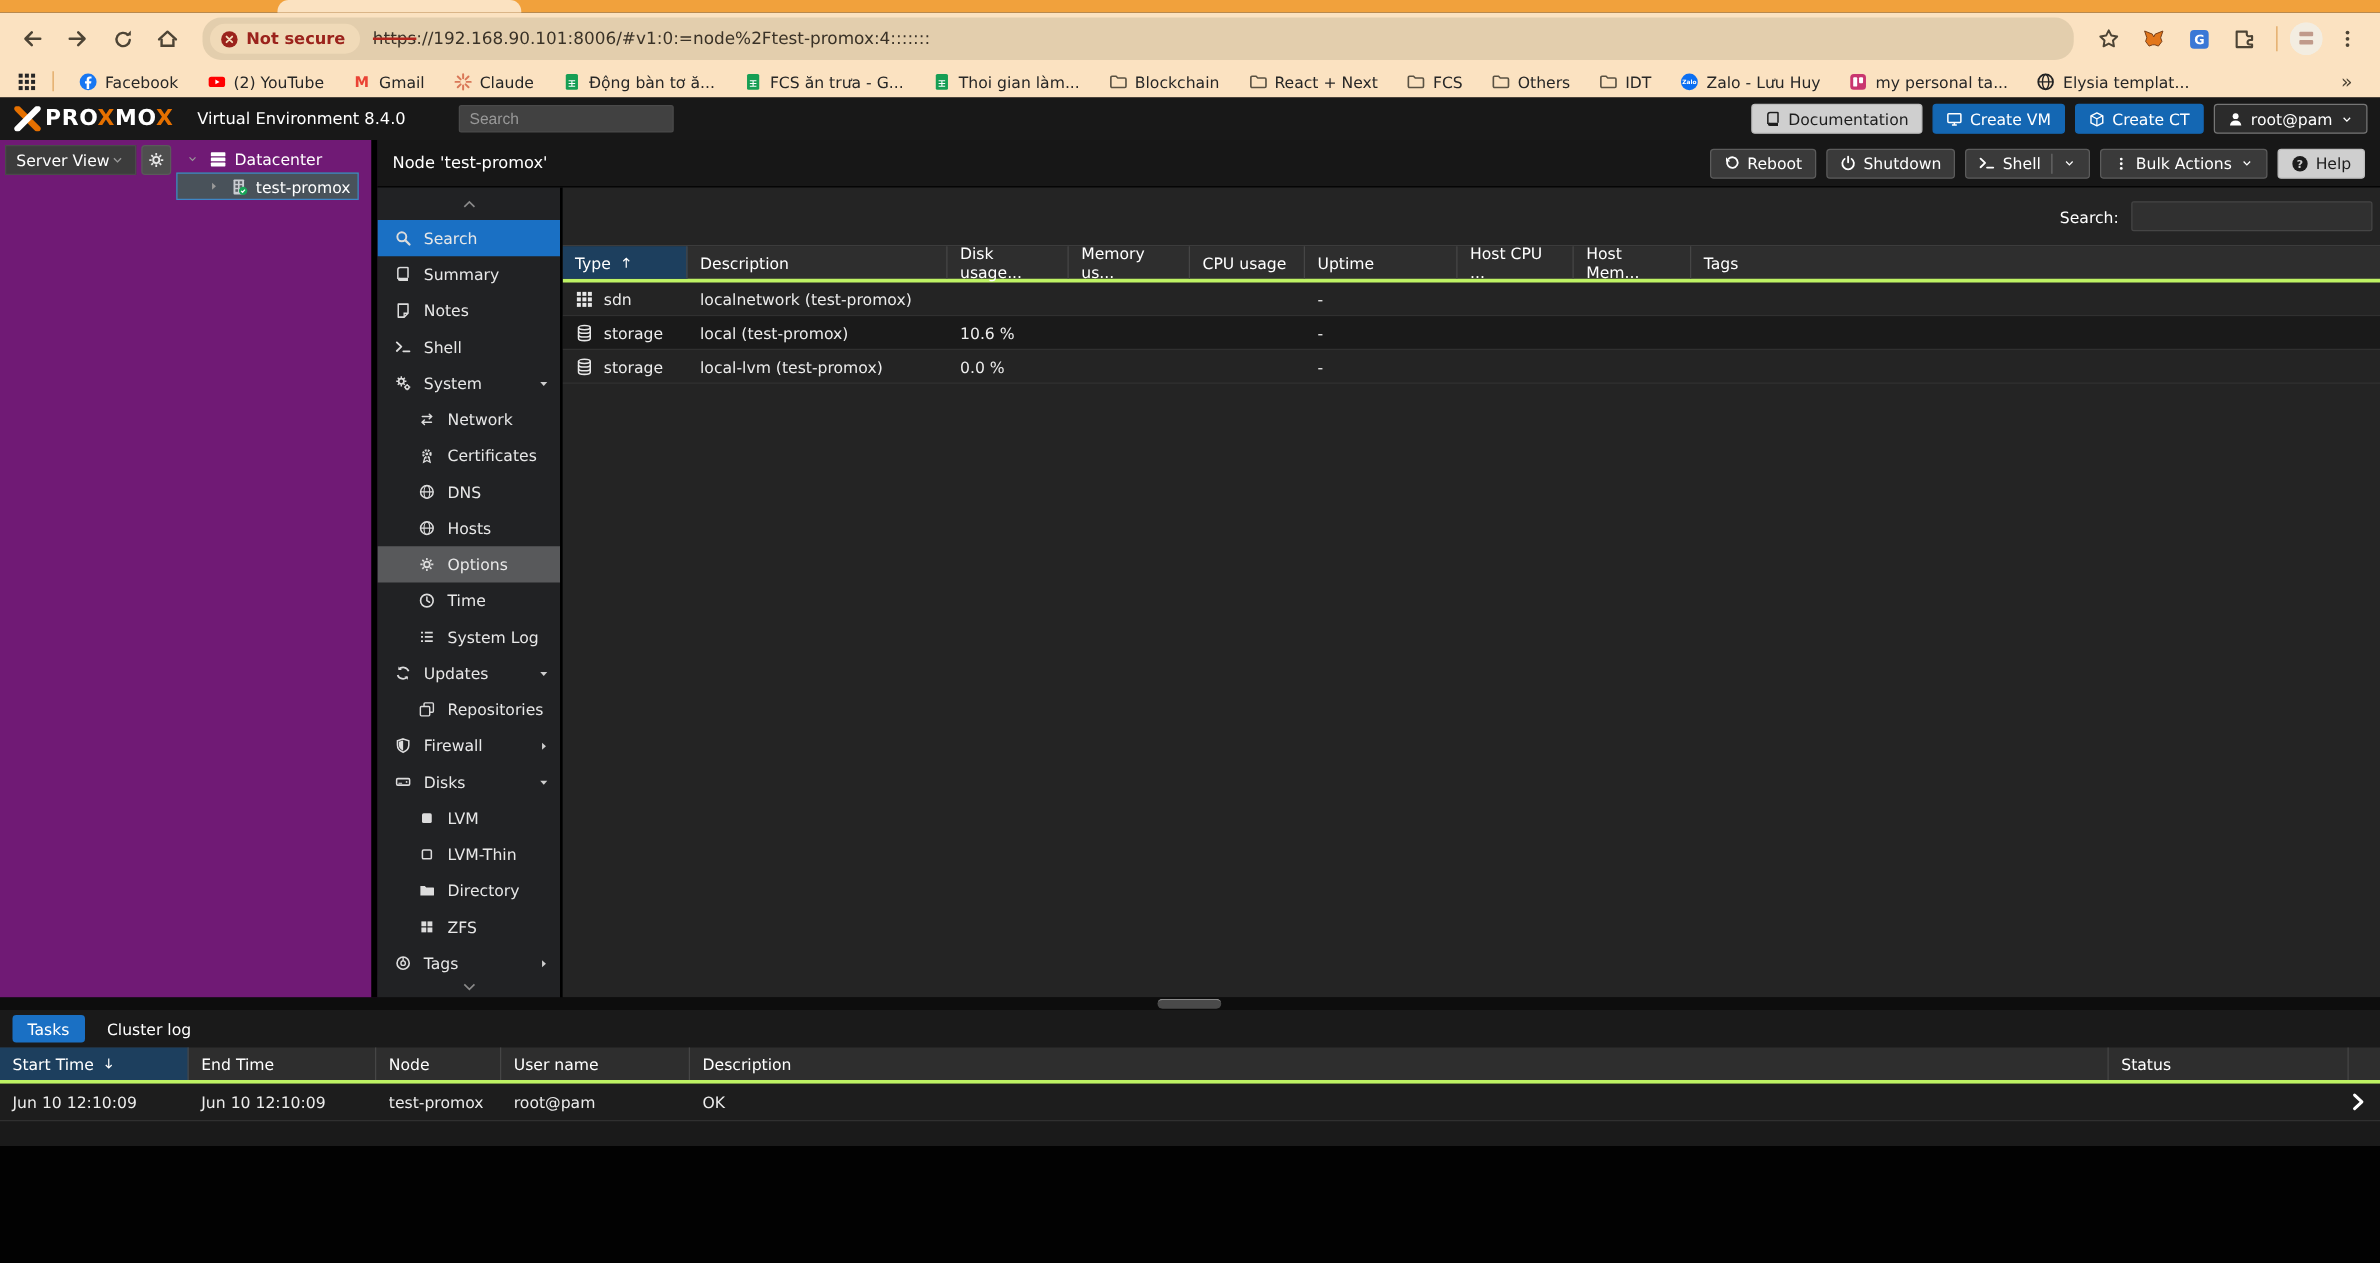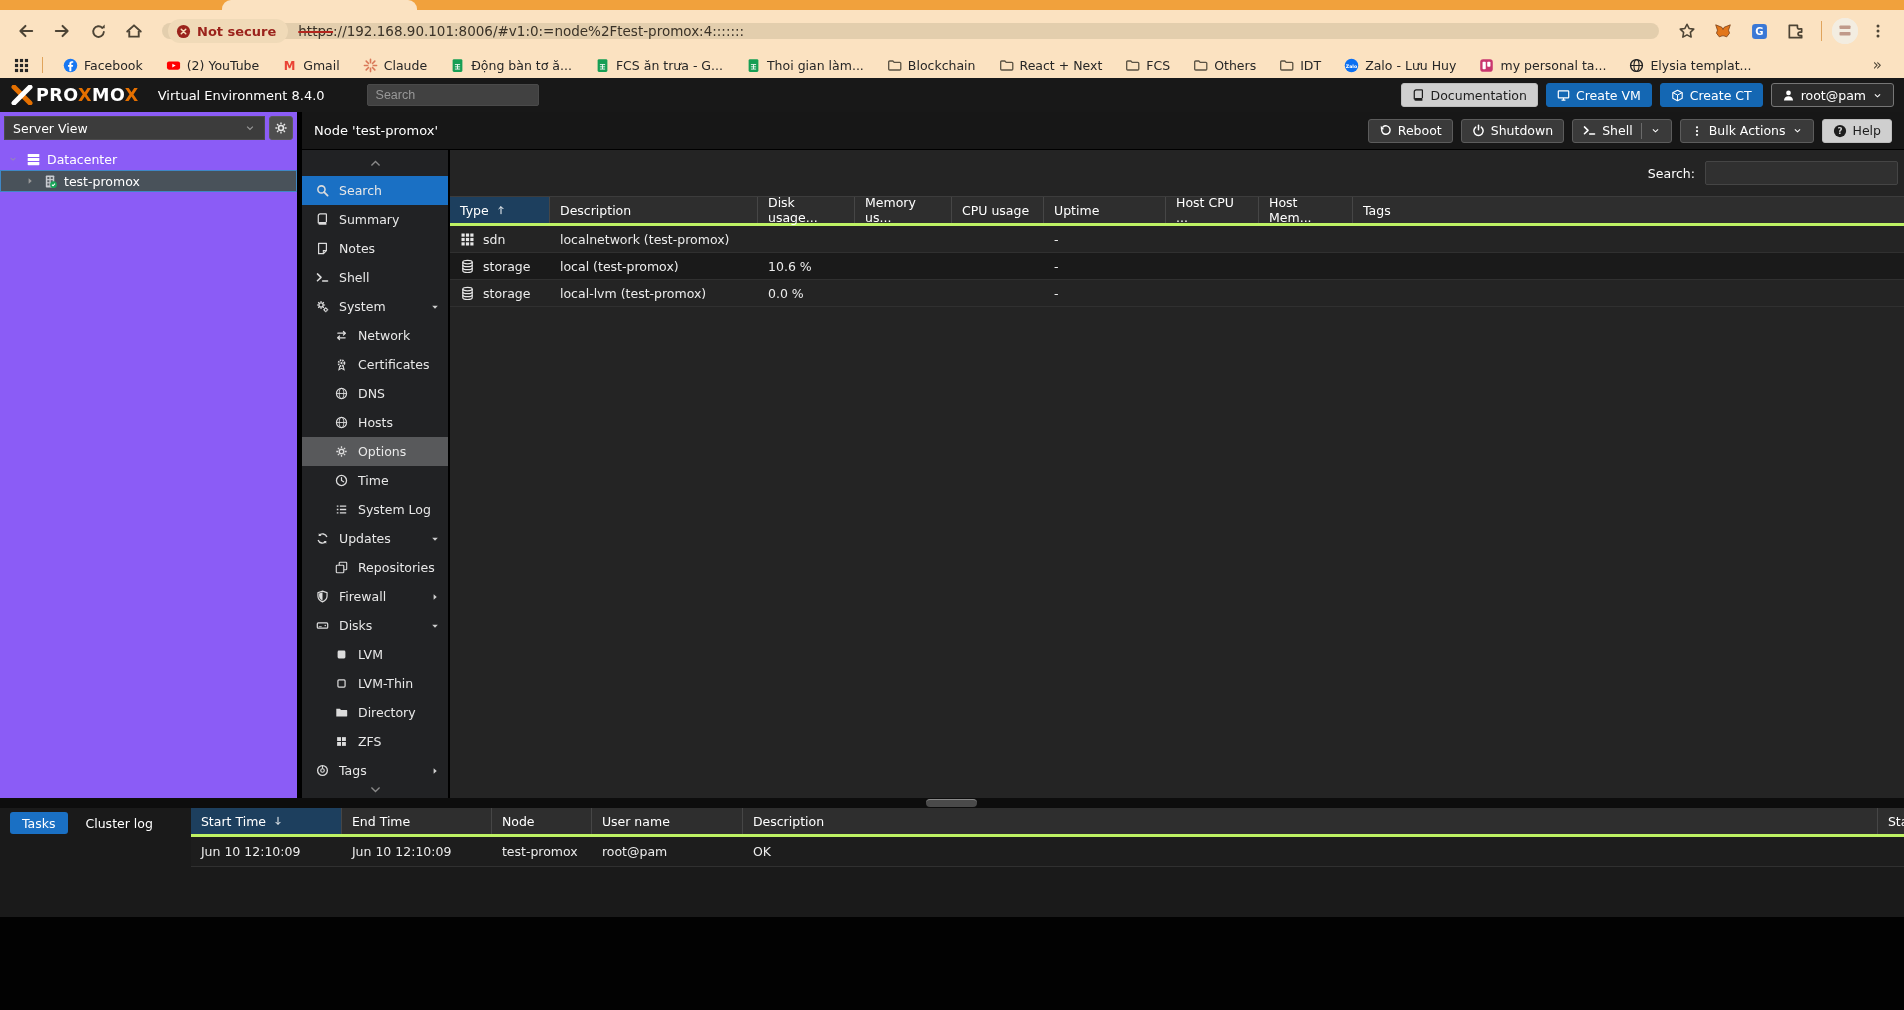--- a/index.html
+++ b/index.html
@@ -4,21 +4,21 @@
 <style>
   * { box-sizing: border-box; margin: 0; padding: 0; }
   html,body { width:1904px; height:1010px; overflow:hidden; background:#000; font-family:"DejaVu Sans","Liberation Sans",sans-serif; }
   .screen { width:1904px; height:1010px; display:flex; flex-direction:column; }
 
   
   .tabstrip { height:10px; background:#f1a13c; position:relative; flex:none; }
   .activetab { position:absolute; left:222px; width:195px; height:10px; background:#fbe2c1; border-radius:9px 9px 0 0; }
   .toolbar { height:42px; background:#fbe2c1; flex:none; display:flex; align-items:center; padding:0 10px; gap:4px; color:#4d4435; }
   .tbtn { width:32px; height:32px; border-radius:50%; display:flex; align-items:center; justify-content:center; flex:none; color:#4d4435; }
-  .urlbar { flex:1; height:16px; background:#e3cead; border-radius:15px; margin:0 8px; display:flex; align-items:center; padding:0 6px; min-width:0; }
+  .urlbar { flex:1; height:34px; background:#e3cead; border-radius:15px; margin:0 8px; display:flex; align-items:center; padding:0 6px; min-width:0; }
   .chip { height:24px; display:flex; align-items:center; gap:6px; padding:0 12px 0 8px; border-radius:12px; background:#f0dab8; color:#9b231c; font-weight:bold; font-size:13px; flex:none; }
   .urltext { font-size:13.5px; color:#3a3227; white-space:nowrap; overflow:hidden; margin-left:10px; }
   .urltext s { text-decoration:line-through; text-decoration-color:#b3261e; text-decoration-thickness:2px; color:#3a3227; }
   .toolbar .sep { width:1px; height:20px; background:#e0a45c; margin:0 6px; flex:none; }
   .avatar { width:26px; height:26px; border-radius:50%; background:#f3ede1; flex:none; display:flex; align-items:center; justify-content:center; }
   .bookmarks { height:26px; background:#fbe2c1; flex:none; display:flex; align-items:center; padding:0 14px; gap:9px; font-size:12.5px; color:#262626; }
   .bm-item { display:flex; align-items:center; gap:6px; padding:2px 7px; border-radius:6px; white-space:nowrap; flex:none; }
   .bm-sep { width:1px; height:16px; background:#e0a45c; margin:0 4px; flex:none; }
   .bm-more { margin-left:auto; font-size:15px; color:#4d4435; padding:0 8px; }
 
@@ -33,21 +33,21 @@
   .hdr-right { margin-left:auto; display:flex; align-items:center; gap:8px; }
   .btn { height:24px; display:flex; align-items:center; gap:6px; padding:0 10px; border-radius:3px; font-size:12.5px; white-space:nowrap; border:1px solid transparent; }
   .btn-light { background:#cfcfcf; color:#1d1d1d; border-color:#bdbdbd; }
   .btn-blue { background:#1467b3; color:#fff; border-color:#1467b3; }
   .btn-dark { background:#2b2b2b; color:#fff; border-color:#767676; }
   .btn-grey { background:#3a3a3a; color:#fff; border-color:#5c5c5c;justify-content:flex-end; }
   .btn .vline { width:1px; height:16px; background:#6a6a6a; margin:0 2px; }
 
   
   .pvebody { height:686px; flex:none; display:flex; background:#000; }
-  .treepanel { width:302px; flex:none; background:#8b5cf6; border-right:5px solid #000; display:flex; flex-direction:column; }
+  .treepanel { width:302px; flex:none; background:#701a75; border-right:5px solid #000; display:flex; flex-direction:row; }
   .viewrow { height:32px; display:flex; align-items:center; padding:4px 4px; gap:4px; }
   .viewsel { flex:1; height:24px; background:#3c3c3c; border:1px solid #4a4a4a; display:flex; align-items:center; color:#fff; font-size:12.5px; padding:0 8px; }
   .viewsel .car { margin-left:auto; color:#9a9a9a; }
   .gearbtn { width:24px; height:24px; background:#4e4e4e; border:1px solid #5a5a5a; border-radius:3px; display:flex; align-items:center; justify-content:center; color:#e8e8e8; }
   .tree { padding-top:4px; font-size:12.5px; color:#fff; }
   .trow { height:22px; display:flex; align-items:center; gap:6px; padding:0 6px; }
   .trow .twist { width:14px; color:#9a9a9a; display:flex; justify-content:center; }
   .trow.child { padding-left:22px; }
   .trow.sel { background:#49525a; border:1px solid #3f87c5; }
 
@@ -79,21 +79,21 @@
   .gh.last { flex:1; border-right:none; }
   .grow { display:flex; height:27px; align-items:center; color:#ececec; border-bottom:1px solid #303030; }
   .grow.alt { background:#1a1a1a; }
   .gc { padding:0 10px; flex:none; display:flex; align-items:center; gap:8px; overflow:hidden; white-space:nowrap; height:100%; }
   .gc.last { flex:1; }
   .gc .ric { color:#e8e8e8; display:flex; }
 
   
   .hscroll { height:10px; flex:none; background:#0d0d0d; position:relative; }
   .hthumb { position:absolute; left:926px; top:1px; width:51px; height:8px; border-radius:4px; background:#4a4a4a; border-top:1px solid #8a8a8a; }
-  .taskspanel { height:109px; flex:none; background:#1a1a1a; display:flex; flex-direction:row;gap:16px; }
+  .taskspanel { height:109px; flex:none; background:#1a1a1a; display:flex; flex-direction:column; }
   .tasktabs { height:30px; flex:none; display:flex; align-items:center; gap:6px; padding:0 10px; }
   .ttab { height:22px; display:flex; align-items:center; padding:0 12px; font-size:12.5px; color:#fff; border-radius:3px; }
   .ttab.active { background:#1a70c4; }
   .tgrid { font-size:12.5px; }
   .blackfoot { flex:1; background:#020202; }
 
   .ic { display:block; }
   svg text { font-family:"DejaVu Sans","Liberation Sans",sans-serif; }
 </style>
 </head>

